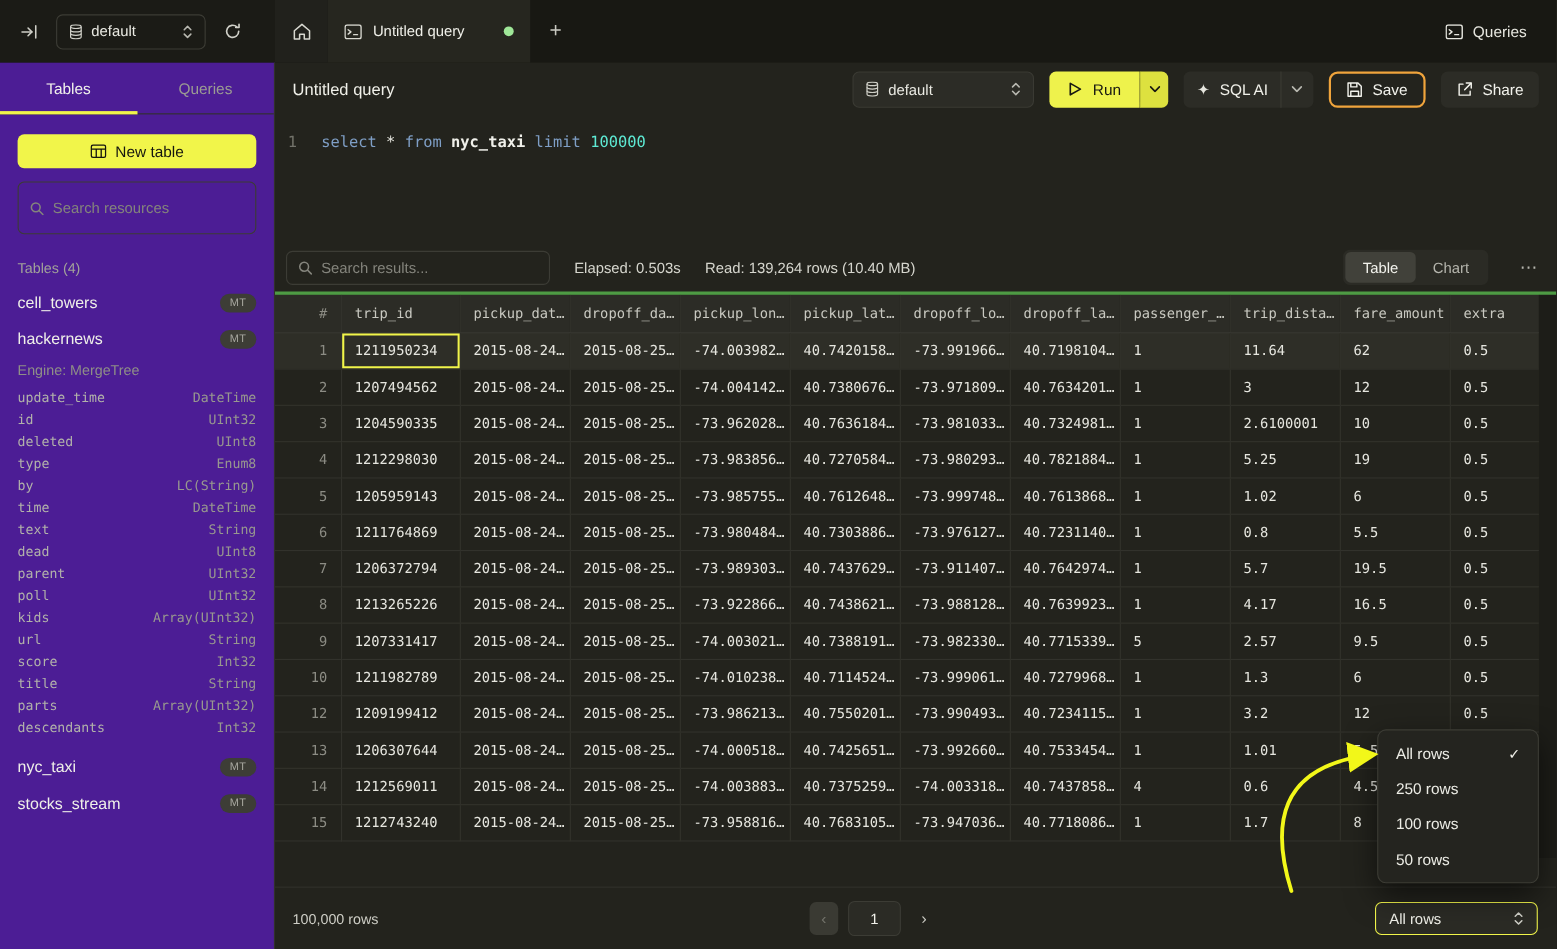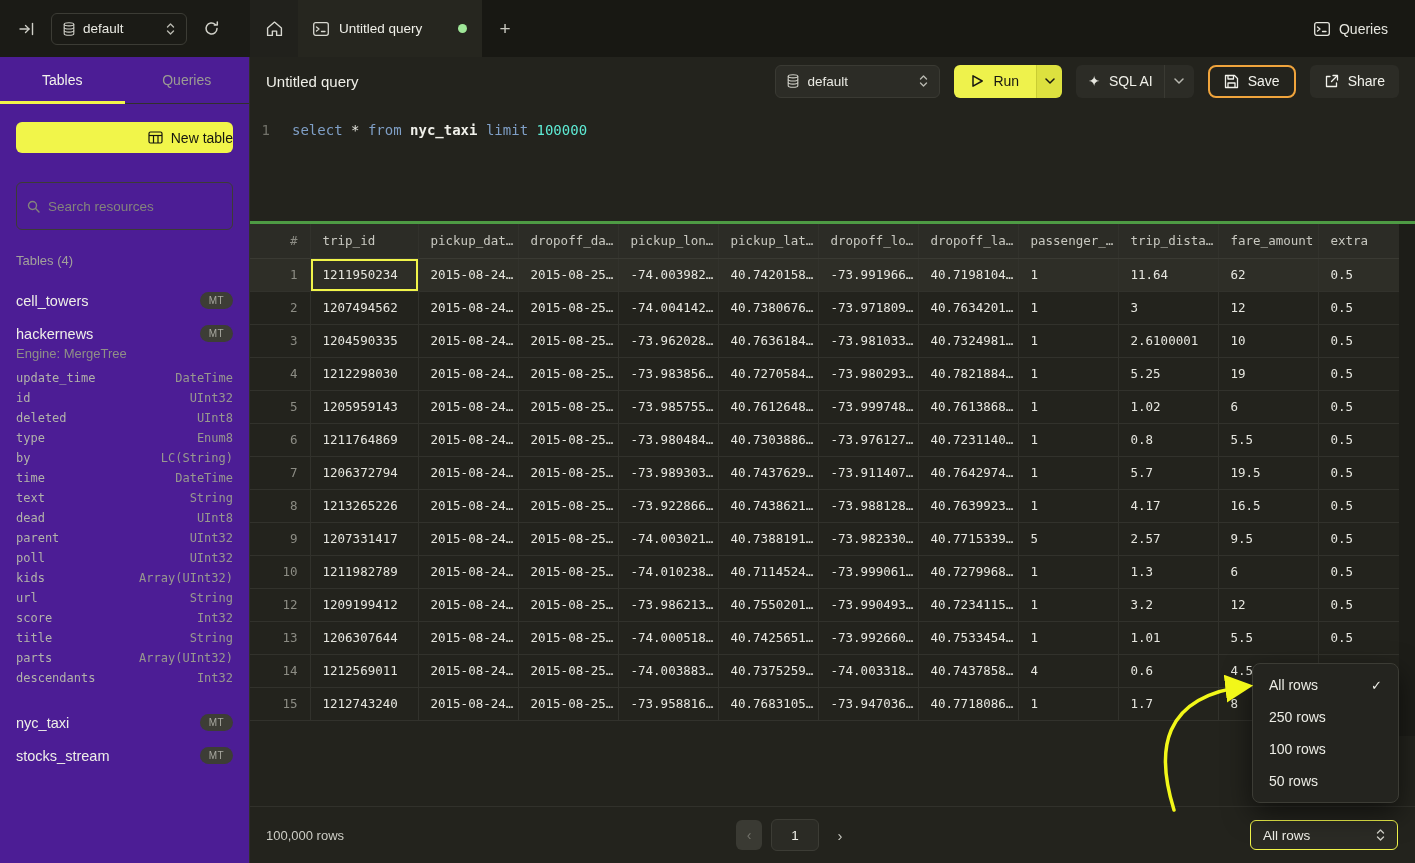--- a/index.html
+++ b/index.html
@@ -21,26 +21,26 @@
   .tab-plus{width:46px;display:flex;align-items:center;justify-content:center;color:#c8c8c0;font-size:19px;cursor:pointer}
   .queries-btn{margin-left:auto;display:flex;align-items:center;gap:9px;padding-right:27px;color:#e6e6df;font-size:14px;cursor:pointer}
 
   
   .body{display:flex;height:806px}
   .sidebar{width:250px;background:#4c1d95;border-right:1px solid #31312b;display:flex;flex-direction:column;overflow:hidden}
   .side-tabs{height:47px;min-height:47px;display:flex;border-bottom:1px solid #31312b}
   .side-tab{flex:1;display:flex;align-items:center;justify-content:center;font-size:14px;color:#9b9b93;position:relative;cursor:pointer}
   .side-tab.active{color:#f2f2ec}
   .side-tab.active::after{content:"";position:absolute;left:0;right:0;bottom:-1px;height:3px;background:#f1f54a}
-  .new-table-btn{margin:18px 16px 0;height:31px;min-height:31px;background:#f1f54a;border-radius:6px;display:flex;align-items:center;justify-content:flex-end;gap:8px;color:#15150f;font-size:14px;cursor:pointer}
-  .search-box{margin:29px 16px 0;height:48px;min-height:31px;border:1px solid #3c3c35;border-radius:6px;display:flex;align-items:center;gap:8px;padding:0 10px}
+  .new-table-btn{margin:18px 16px 0;height:31px;min-height:31px;background:#f1f54a;border-radius:6px;display:flex;align-items:center;justify-content:center;gap:8px;color:#15150f;font-size:14px;cursor:pointer}
+  .search-box{margin:12px 16px 0;height:48px;min-height:31px;border:1px solid #3c3c35;border-radius:6px;display:flex;align-items:center;gap:8px;padding:0 10px}
   .search-box input{background:none;border:none;outline:none;color:#c9c9c1;font-size:13.5px;width:100%;font-family:"Liberation Sans",sans-serif}
   .search-box input::placeholder{color:#84847c}
   .section-label{margin:23px 16px 0;font-size:13px;color:#a2a29a}
-  .tree-item{display:flex;align-items:flex-end;margin:0 16px;height:33px;min-height:33px;cursor:pointer}
+  .tree-item{display:flex;align-items:center;margin:0 16px;height:33px;min-height:33px;cursor:pointer}
   .tree-item .tname{font-size:14.5px;color:#efefe8}
   .badge{margin-left:auto;background:#3d3d36;color:#a8a8a0;font-size:10px;padding:3px 9px;border-radius:999px;letter-spacing:.4px}
   .engine-label{margin:4px 16px 7px;font-size:13px;color:#8f8f87}
   .col-row{display:flex;justify-content:space-between;align-items:center;margin:0 16px;height:20px;min-height:20px;font-family:"DejaVu Sans Mono",monospace;font-size:12px;cursor:pointer}
   .col-name{color:#b2b2aa}
   .col-type{color:#98988f}
   .mt10{margin-top:10px}
 
   
   .main{flex:1;display:flex;flex-direction:column;background:#23231d;position:relative;overflow:hidden}
@@ -362,20 +362,38 @@
       </div>
     </div>
 
     <div class="editor">
       <div class="code-line">
         <span class="gutter">1</span>
         <span class="code"><span class="tok keyword">select</span><span class="tok plain"> </span><span class="tok plain">*</span><span class="tok plain"> </span><span class="tok keyword">from</span><span class="tok plain"> </span><span class="tok identifier">nyc_taxi</span><span class="tok plain"> </span><span class="tok keyword">limit</span><span class="tok plain"> </span><span class="tok number">100000</span></span>
       </div>
     </div>
 
+    <div class="results-toolbar">
+      <div class="search-box results-search">
+        <span>
+          <svg width="13" height="13" viewBox="0 0 13 13" fill="none" stroke="#84847c" stroke-width="1.4" stroke-linecap="round">
+              <circle cx="5.5" cy="5.5" r="4"></circle>
+              <path d="M8.6 8.6 L12 12"></path>
+            </svg>
+        </span>
+        <input placeholder="Search results..." style="">
+      </div>
+      <span class="meta">Elapsed: 0.503s</span>
+      <span class="meta">Read: 139,264 rows (10.40 MB)</span>
+      <div class="view-toggle">
+        <div class="seg active">Table</div>
+        <div class="seg">Chart</div>
+      </div>
+      <div class="more-btn">⋯</div>
+    </div>
 
     <div class="progress-line"></div>
 
     <div class="table-viewport">
       <table>
         <colgroup>
           <col style="width:60px">
             <col style="width:108px">
             <col style="width:100px">
             <col style="width:100px">

